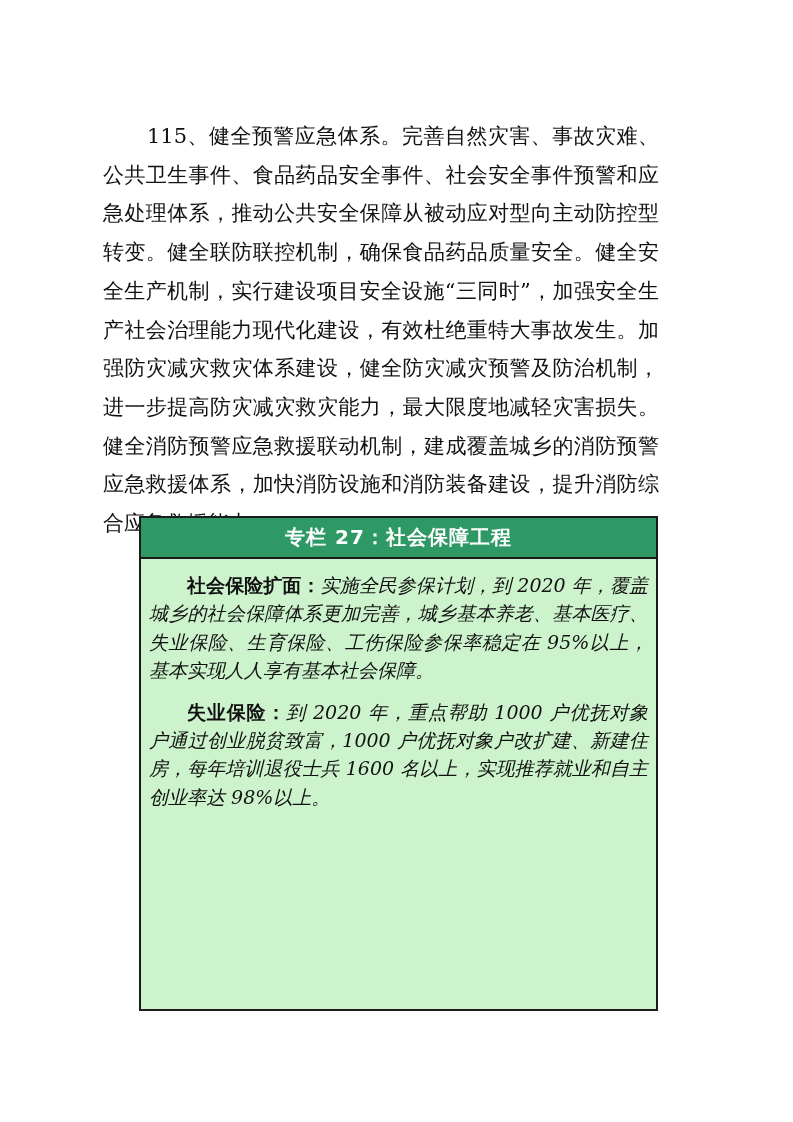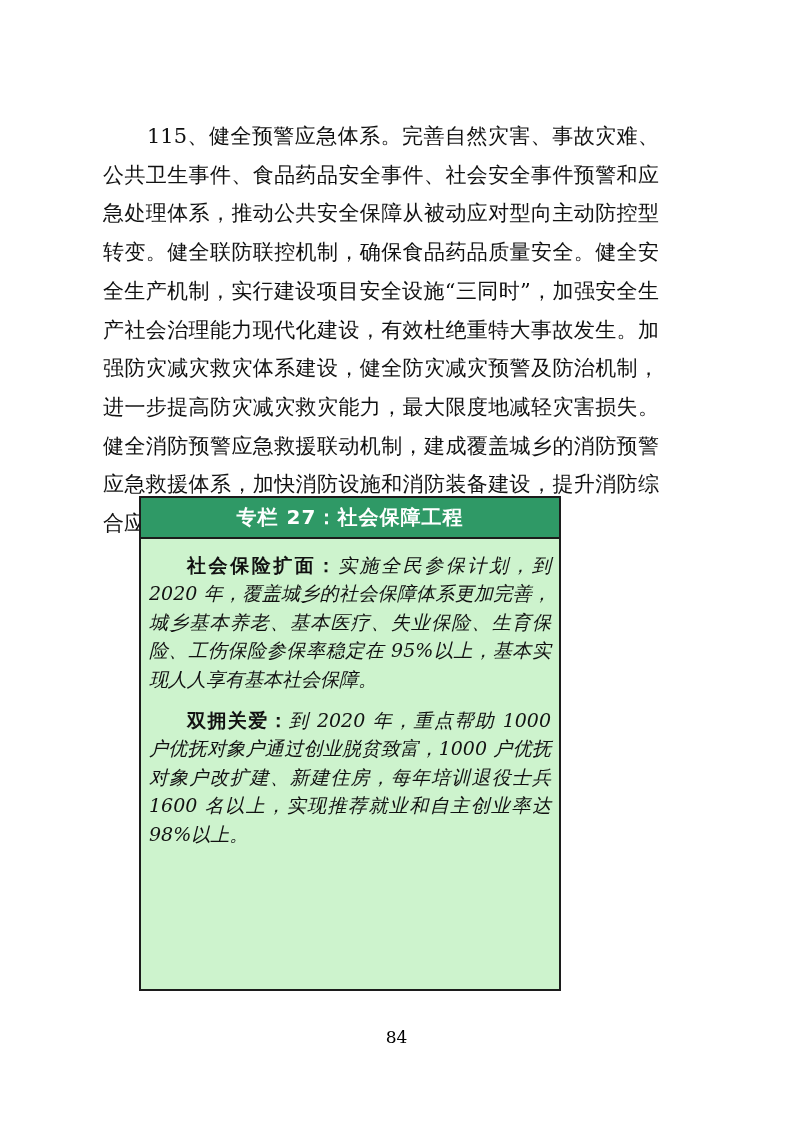--- a/index.html
+++ b/index.html
@@ -30,22 +30,22 @@
     text-align: justify;
     text-justify: inter-character;
     text-indent: 44px;
   }
   .main-paragraph .lead {
     font-weight: normal;
   }
   .column-box {
     position: absolute;
     left: 139px;
-    top: 496px;
-    width: 422px;
+    top: 516px;
+    width: 519px;
     border: 2px solid var(--border-dark);
     background: var(--body-green);
   }
   .box-header {
     background: var(--header-green);
     border-bottom: 2px solid var(--border-dark);
     height: 41px;
     display: flex;
     align-items: center;
     justify-content: center;
@@ -94,20 +94,19 @@
 <div class="page">
 
   <p class="main-paragraph"><span class="lead">115、健全预警应急体系。</span><span>完善自然灾害、事故灾难、公共卫生事件、食品药品安全事件、社会安全事件预警和应急处理体系，推动公共安全保障从被动应对型向主动防控型转变。健全联防联控机制，确保食品药品质量安全。健全安全生产机制，实行建设项目安全设施“三同时”，加强安全生产社会治理能力现代化建设，有效杜绝重特大事故发生。加强防灾减灾救灾体系建设，健全防灾减灾预警及防治机制，进一步提高防灾减灾救灾能力，最大限度地减轻灾害损失。健全消防预警应急救援联动机制，建成覆盖城乡的消防预警应急救援体系，加快消防设施和消防装备建设，提升消防综合应急救援能力。</span></p>
 
   <div class="column-box">
     <div class="box-header">
       <span>专栏 27：社会保障工程</span>
     </div>
     <div class="box-body">
       <p class="box-para"><span class="label">社会保险扩面：</span><span>实施全民参保计划，到 2020 年，覆盖城乡的社会保障体系更加完善，城乡基本养老、基本医疗、失业保险、生育保险、工伤保险参保率稳定在 95%以上，基本实现人人享有基本社会保障。</span></p>
-      <p class="box-para"><span class="label">双拥关爱：</span><span>到 2020 年，重点帮助 1000 户优抚对象户通过创业脱贫致富，1000 户优抚对象户改扩建、新建住房，每年培训退役士兵 1600 名以上，实现推荐就业和自主创业率达 98%以上。</span></p>
+      <p class="box-para"><span class="label">失业保险：</span><span>到 2020 年，重点帮助 1000 户优抚对象户通过创业脱贫致富，1000 户优抚对象户改扩建、新建住房，每年培训退役士兵 1600 名以上，实现推荐就业和自主创业率达 98%以上。</span></p>
       <p class="box-para"></p>
     </div>
   </div>
 
-  <div class="page-number">84</div>
 
 </div>
 
 </body></html>

